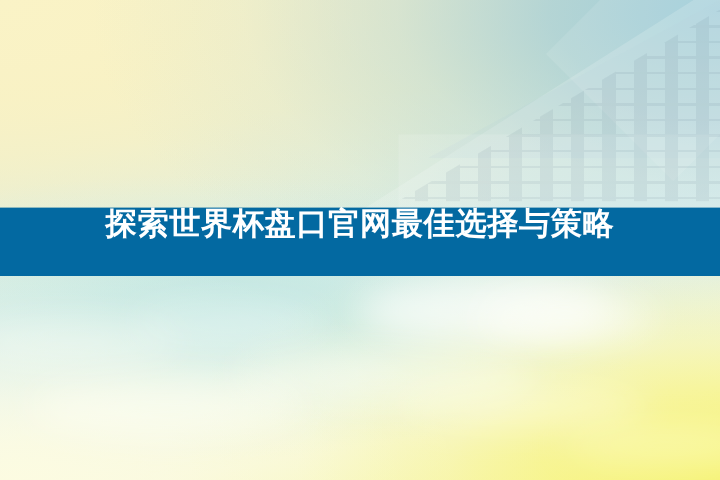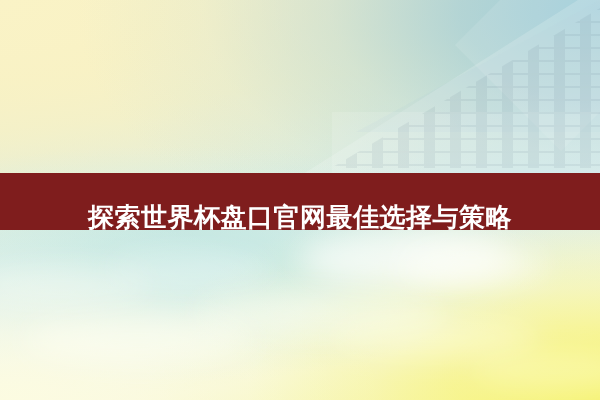--- a/index.html
+++ b/index.html
@@ -152,23 +152,23 @@
   .cloud-7 { left: 470px; top: 352px; width: 170px; height: 38px; background: rgba(255,255,228,0.34); }
   .cloud-8 { left: -30px; top: 266px; width: 180px; height: 40px; background: rgba(255,255,250,0.30); }
 
   
   .title-strip {
     position: absolute;
     left: 0;
     top: 173px;
     width: 600px;
     height: 57px;
-    background: #7f1d1d;
+    background: #0369a1;
     display: flex;
-    align-items: flex-end;
+    align-items: flex-start;
     justify-content: center;
   }
   .title-text {
     color: #ffffff;
     font-size: 26px;
     font-weight: 700;
     letter-spacing: 0.5px;
     line-height: 1;
     white-space: nowrap;
     font-family: "Liberation Sans", "DejaVu Sans", sans-serif;

